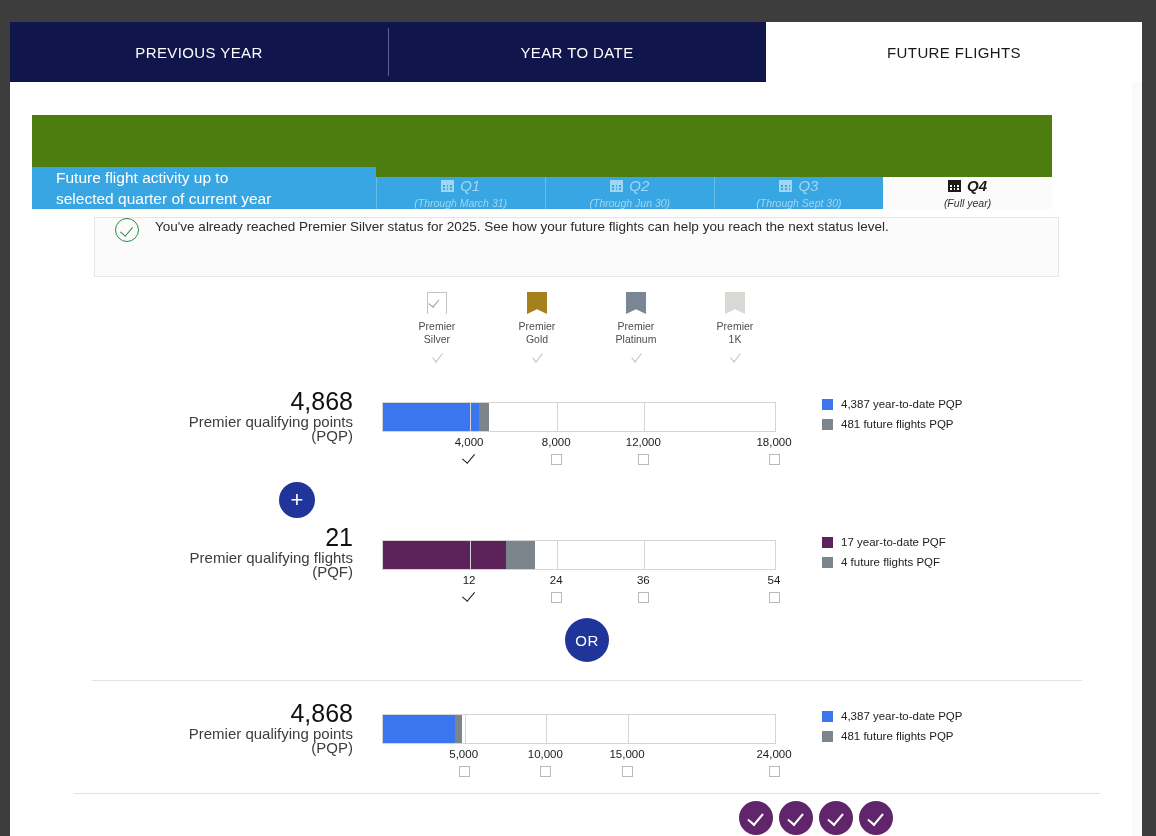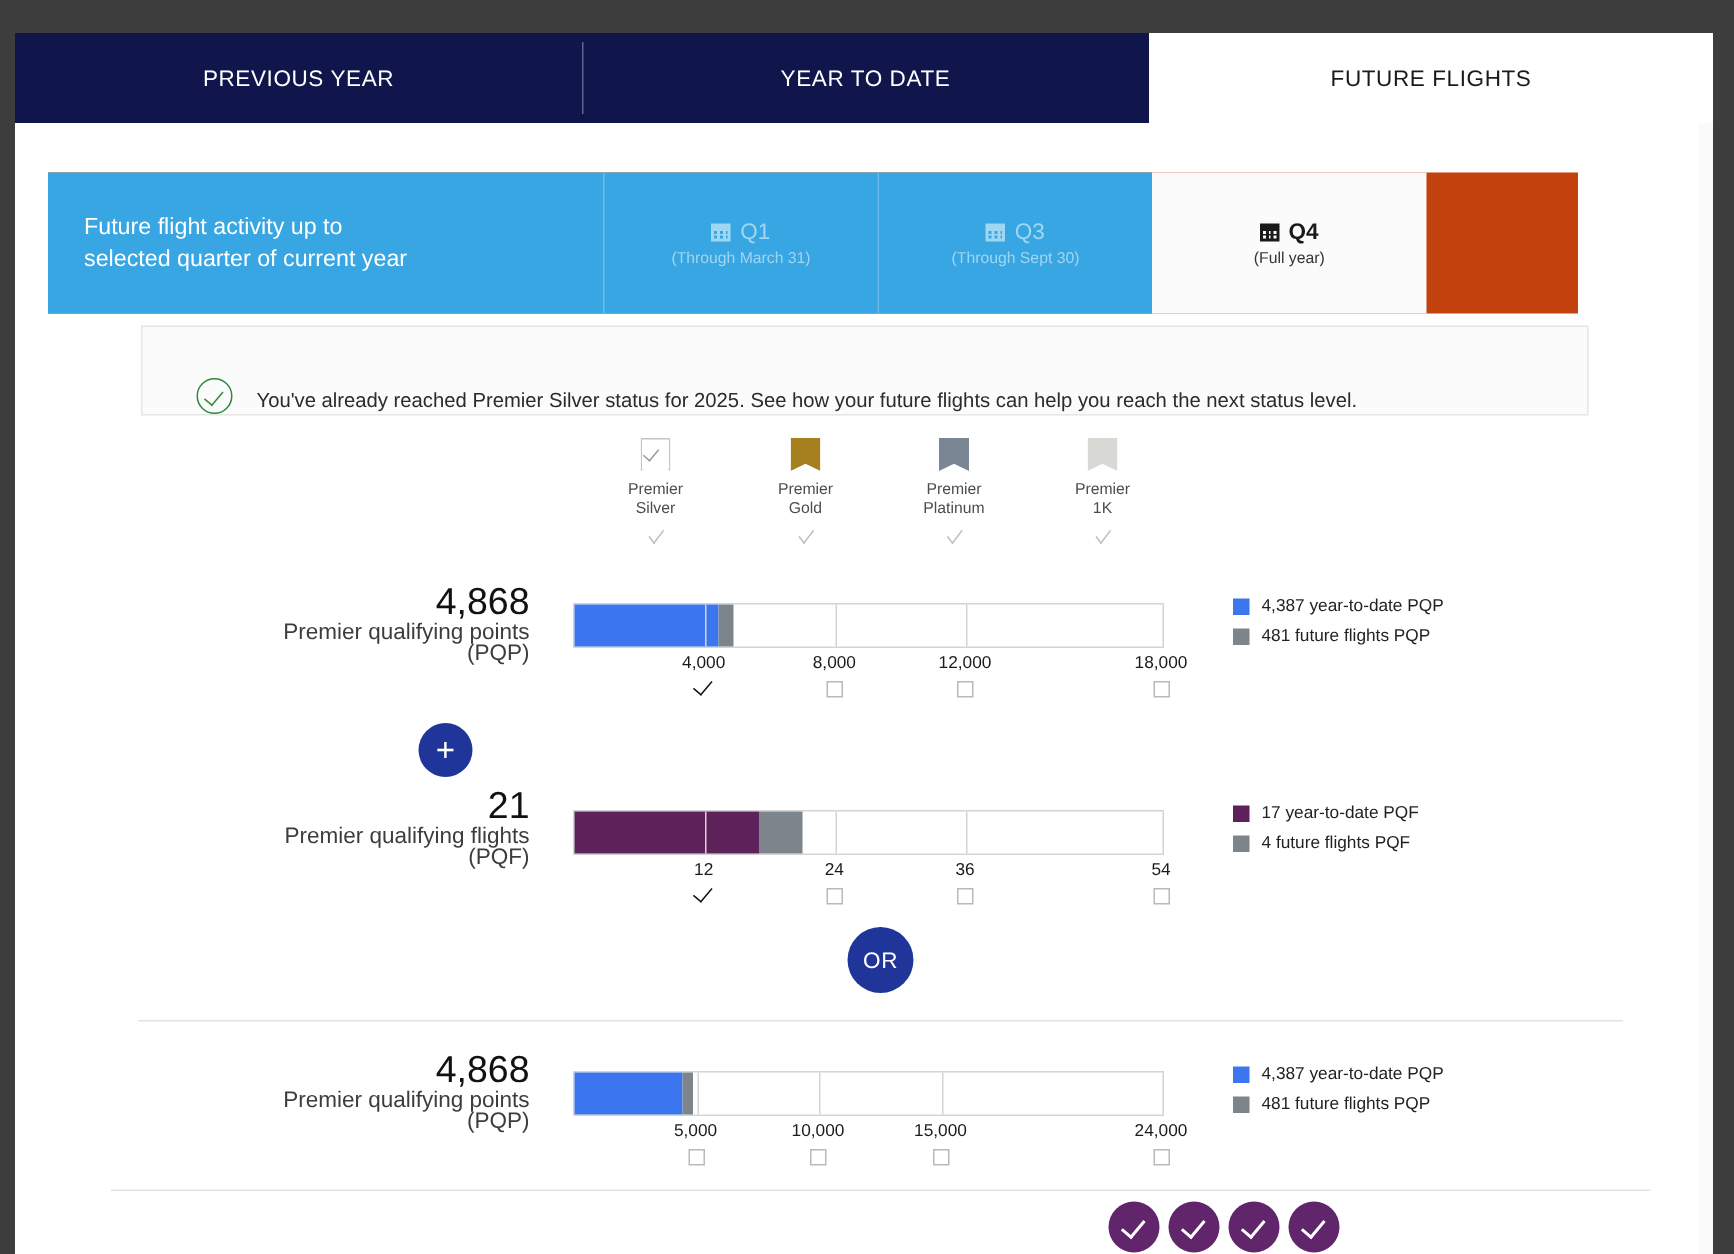--- a/index.html
+++ b/index.html
@@ -22,45 +22,45 @@
   .tab { flex: 0 0 auto; display: flex; align-items: center; justify-content: center;
          font-size: 15px; letter-spacing: .4px; }
   .tab.dark { background: #10164b; color: #ffffff; }
   .tab.active { background: #ffffff; color: #1a1a1a; }
   .tab-div { position: absolute; top: 6px; width: 1px; height: 48px; background: #5c6291; }
 
   
   .body { position: absolute; left: 0; top: 60px; width: 1122px; height: 766px; background: #ffffff; }
 
   
-  .qbar { position: absolute; left: 22px; top: 33px; width: 1020px; height: 94px; display: flex; background: #c2410c; }
+  .qbar { position: absolute; left: 22px; top: 33px; width: 1020px; height: 94px; display: flex; background: #4d7c0f; align-items: flex-end; }
   .q-intro { width: 370px; background: #37a6e2; color: #ffffff; display: flex; align-items: center;
              padding-left: 24px; font-size: 15.5px; line-height: 21px; }
   .q-cell { width: 183px; background: #37a6e2; display: flex; flex-direction: column;
-            align-items: center; justify-content: center; border-left: 1px solid #69bde9; }
+            align-items: center; justify-content: center; border-left: 1px solid #69bde9; font-style: italic; }
   .q-cell .q-top { display: flex; align-items: center; gap: 6px; font-size: 15px; color: #9fd6f1; }
   .q-cell .q-sub { font-size: 10.5px; color: #9fd6f1; margin-top: 3px; }
   .q-cell.selected { background: #fbfbfb; border-left: none; }
   .q-cell.selected .q-top { color: #1a1a1a; font-weight: bold; }
   .q-cell.selected .q-sub { color: #333333; }
   .cal { display: inline-block; width: 13px; height: 13px; position: relative; }
   .cal i { position: absolute; display: block; background: currentColor; }
   .cal .top { left: 0; top: 1px; width: 13px; height: 3px; }
   .cal .bd { left: 0; top: 4px; width: 13px; height: 9px; }
   .cal .g1 { left: 2px; top: 6px; width: 1.6px; height: 1.6px; background: #37a6e2; }
   .cal .g2 { left: 5.6px; top: 6px; width: 1.6px; height: 1.6px; background: #37a6e2; }
   .cal .g3 { left: 9.2px; top: 6px; width: 1.6px; height: 1.6px; background: #37a6e2; }
   .cal .g4 { left: 2px; top: 9.4px; width: 1.6px; height: 1.6px; background: #37a6e2; }
   .cal .g5 { left: 5.6px; top: 9.4px; width: 1.6px; height: 1.6px; background: #37a6e2; }
   .cal .g6 { left: 9.2px; top: 9.4px; width: 1.6px; height: 1.6px; background: #37a6e2; }
   .q-cell.selected .cal i[class^="g"] { background: #fbfbfb; }
 
   
   .notice { position: absolute; left: 84px; top: 135px; width: 965px; height: 60px;
-            background: #fbfbfb; border: 1px solid #e6e6e6; display: flex; align-items: flex-end; padding: 0 36px; }
+            background: #fbfbfb; border: 1px solid #e6e6e6; display: flex; align-items: flex-start; padding: 0 20px; }
   .check-circle { width: 24px; height: 24px; border: 1.6px solid #2e8b3d; border-radius: 50%;
                   flex: 0 0 24px; position: relative; margin-right: 16px; }
   .check-circle::after { content: ""; position: absolute; left: 6.5px; top: 5px; width: 6px; height: 11px;
                   border-right: 1.6px solid #2e8b3d; border-bottom: 1.6px solid #2e8b3d; transform: rotate(40deg); }
   .notice-text { font-size: 13.5px; color: #2b2b2b; line-height: 18px; }
 
   
   .tiers { position: absolute; left: 372px; top: 210px; width: 404px; height: 85px; }
   .tier { position: absolute; width: 100px; text-align: center; }
   .ribbon { width: 20px; height: 22px; margin: 0 auto 6px; position: relative; }
@@ -161,20 +161,36 @@
               <span class="cal">
                 <i class="top"></i>
                 <i class="bd"></i>
                 <i class="g1"></i>
                 <i class="g2"></i>
                 <i class="g3"></i>
                 <i class="g4"></i>
                 <i class="g5"></i>
                 <i class="g6"></i>
               </span>
+              <span>Q2</span>
+            </div>
+            <div class="q-sub">(Through Jun 30)</div>
+          </div>
+          <div class="q-cell">
+            <div class="q-top">
+              <span class="cal">
+                <i class="top"></i>
+                <i class="bd"></i>
+                <i class="g1"></i>
+                <i class="g2"></i>
+                <i class="g3"></i>
+                <i class="g4"></i>
+                <i class="g5"></i>
+                <i class="g6"></i>
+              </span>
               <span>Q3</span>
             </div>
             <div class="q-sub">(Through Sept 30)</div>
           </div>
           <div class="q-cell selected">
             <div class="q-top">
               <span class="cal">
                 <i class="top"></i>
                 <i class="bd"></i>
                 <i class="g1"></i>

